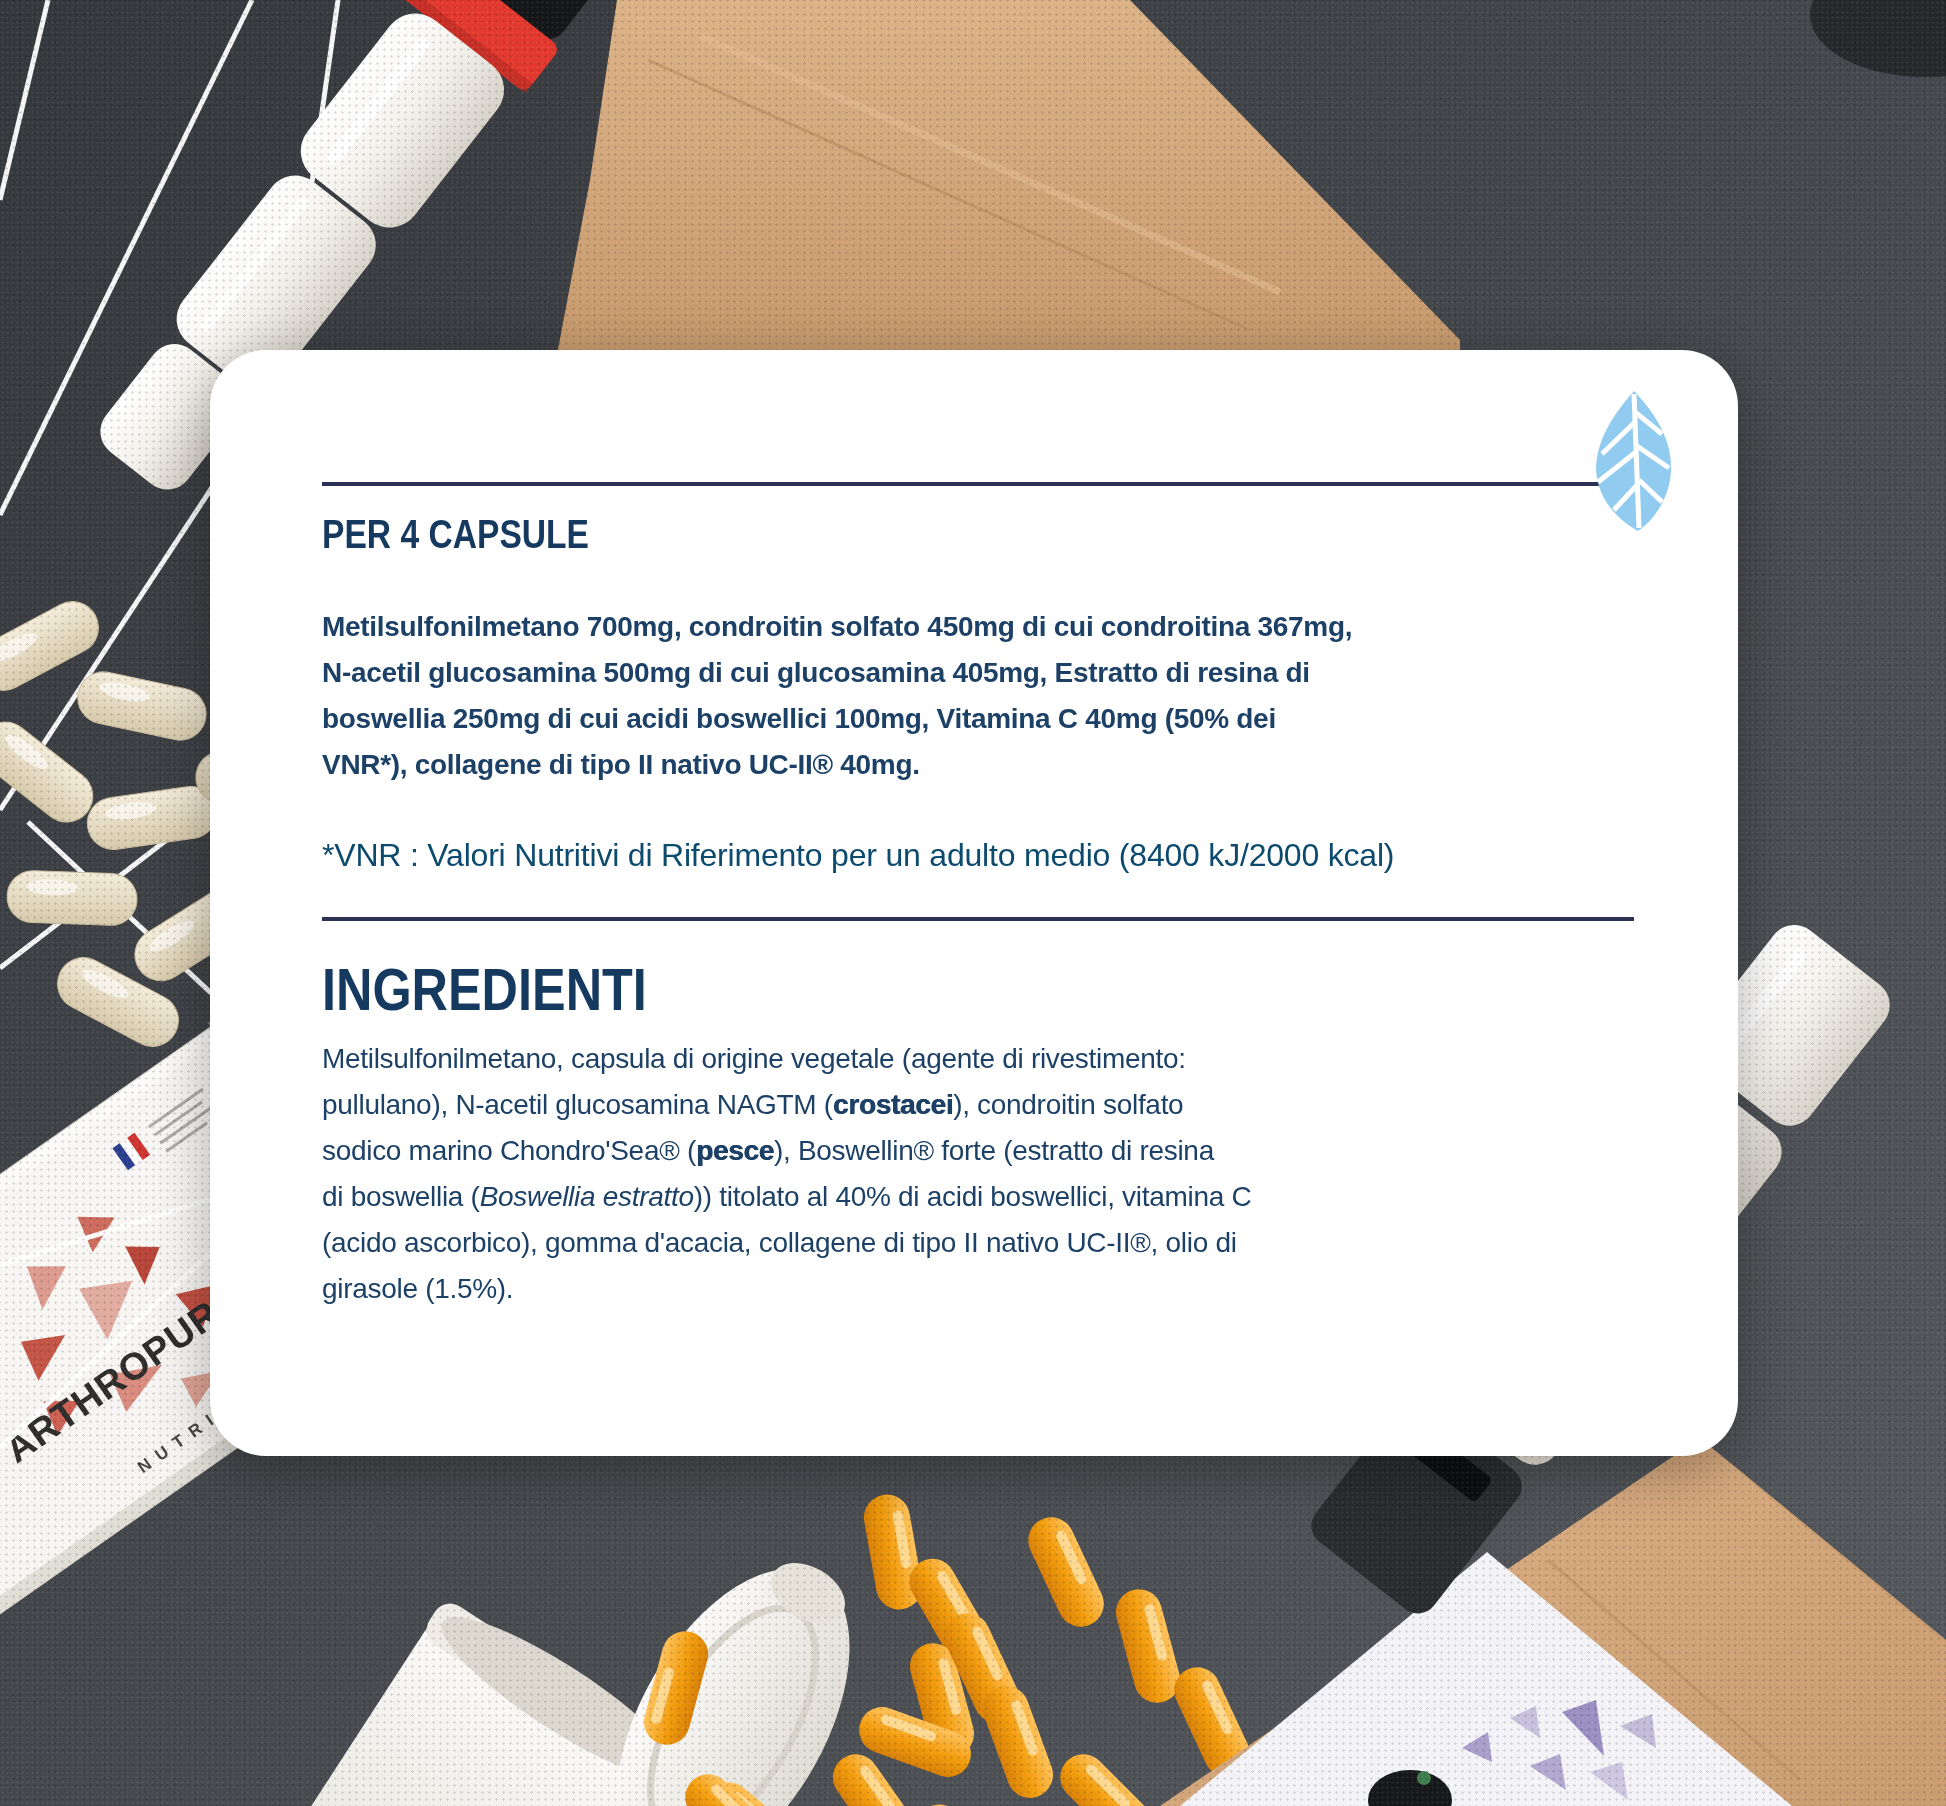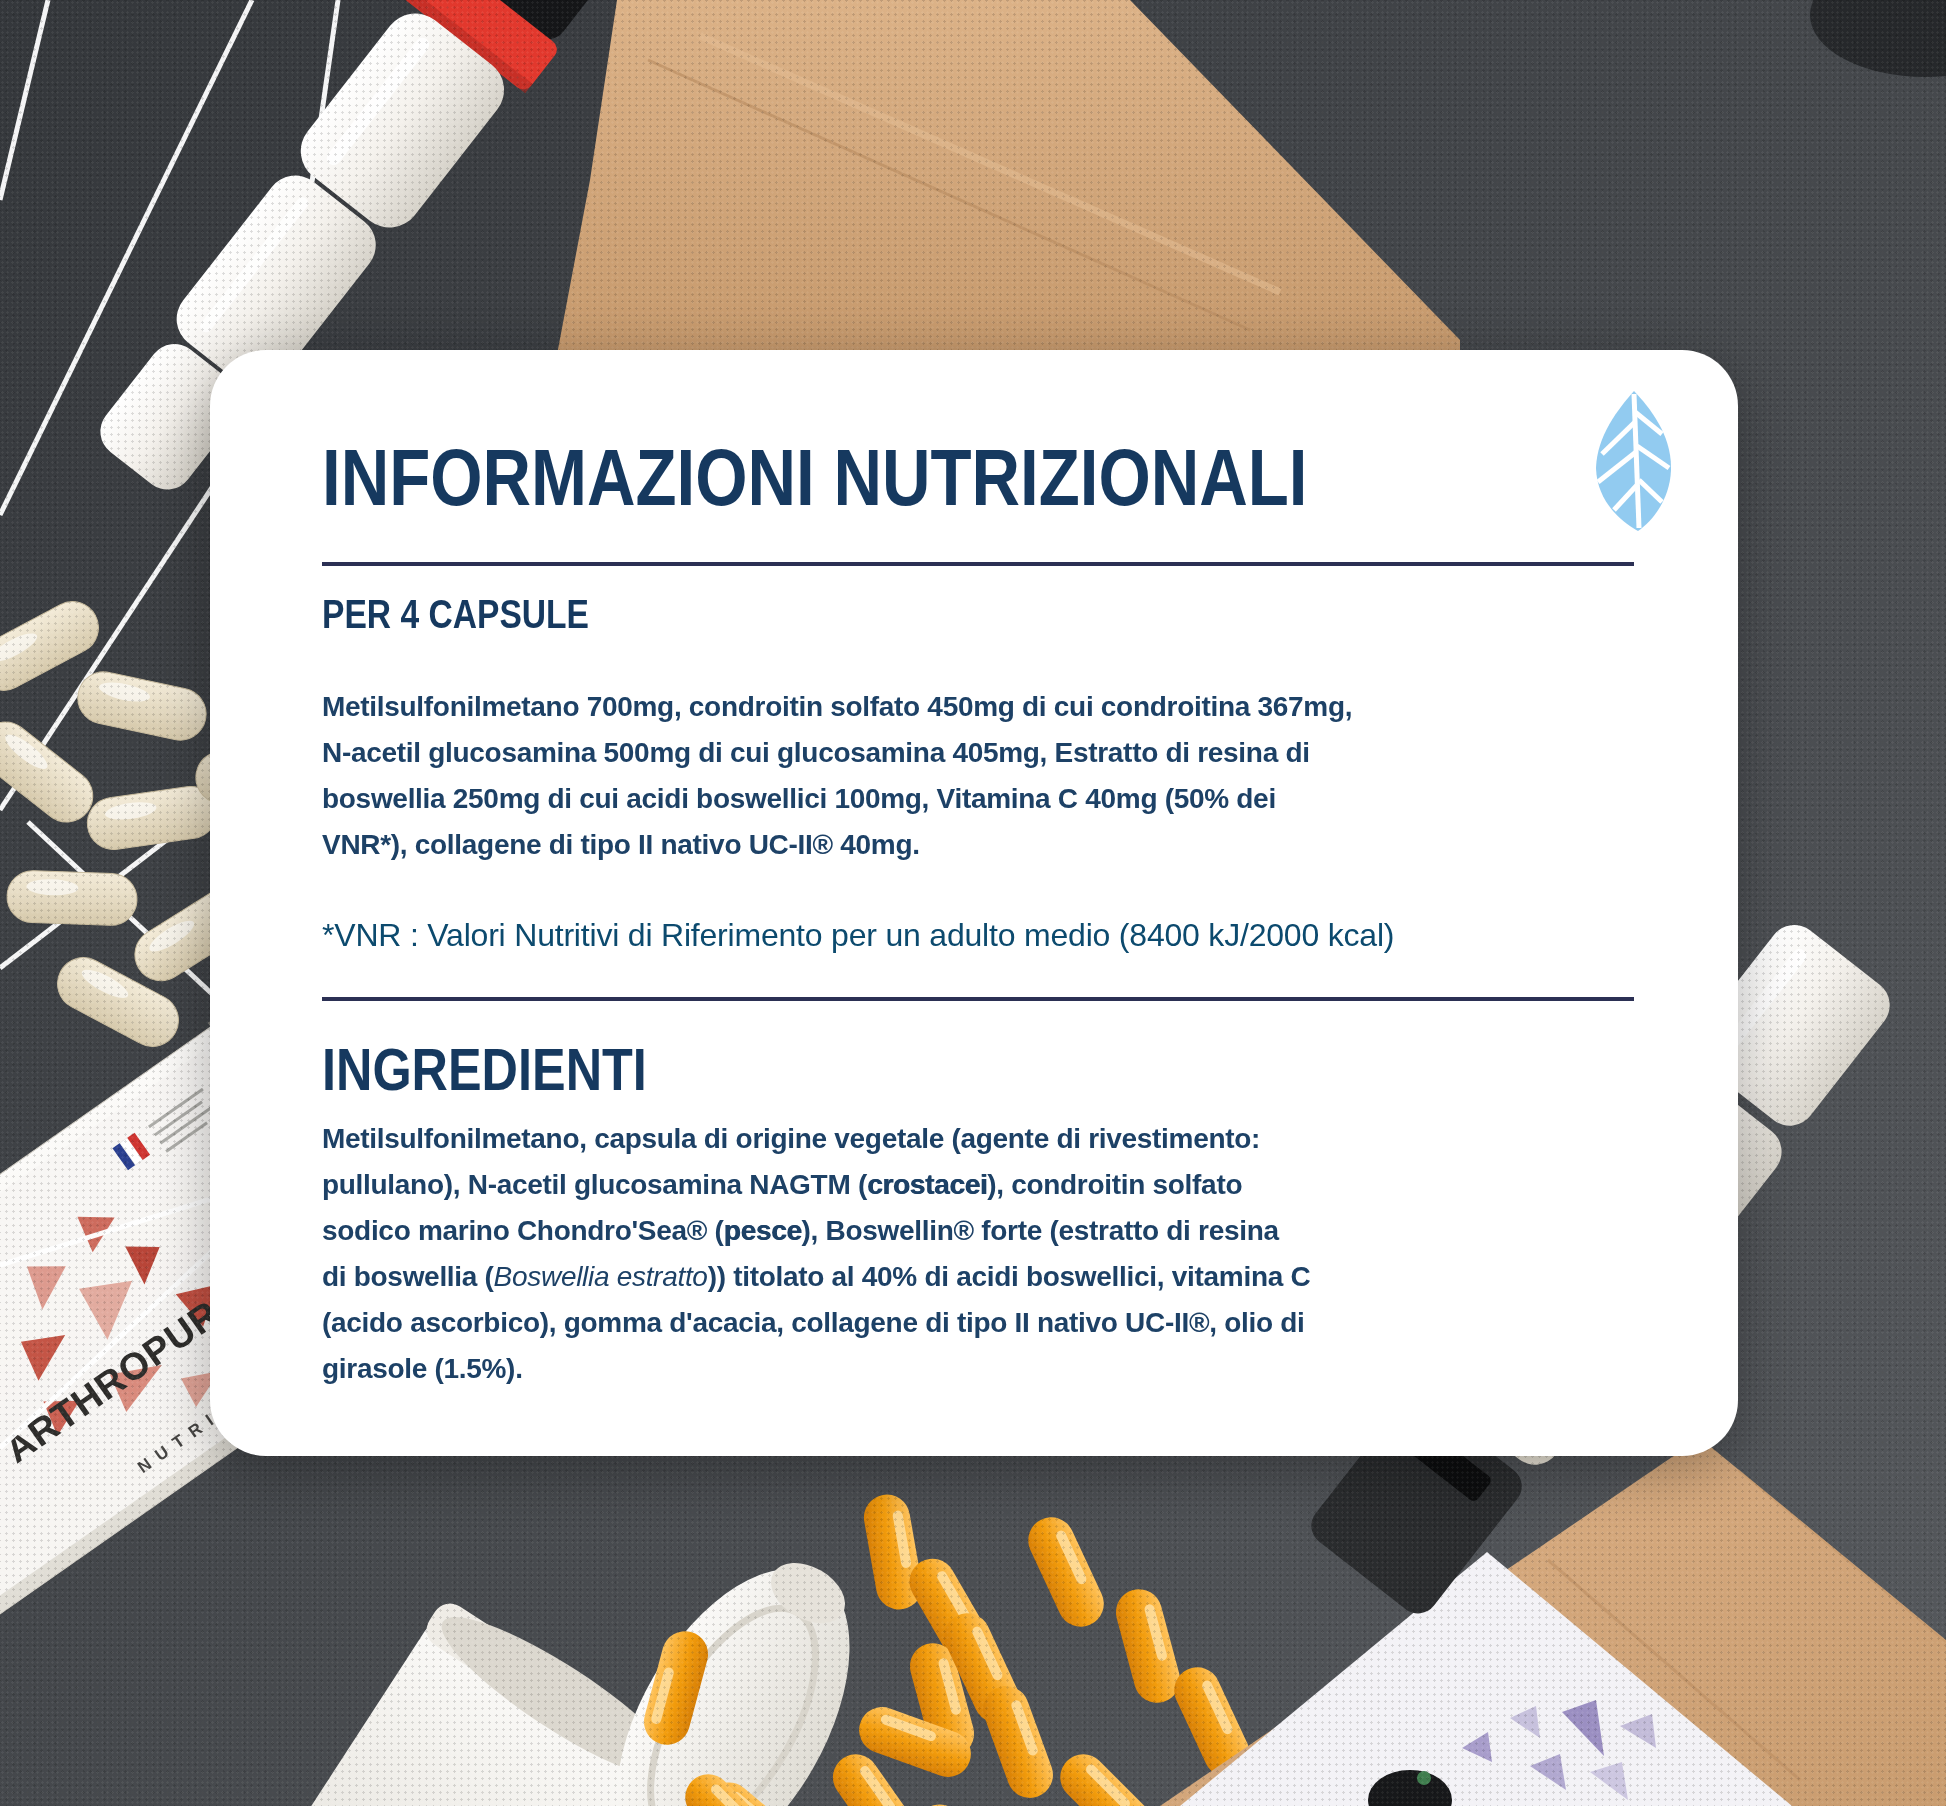--- a/index.html
+++ b/index.html
@@ -27,21 +27,21 @@
   .divider2{margin-top:39px;}
   .h-per{font-size:40px;line-height:40px;font-weight:700;color:#16395f;margin-top:28px;}
   .h-ingr{font-size:60px;line-height:63px;font-weight:700;color:#16395f;margin-top:37px;}
   .para{
     font-size:28px;line-height:46px;font-weight:700;letter-spacing:-0.3px;
     color:#1d4166;white-space:pre;margin-top:50px;
   }
   .note{font-size:32px;line-height:46px;font-weight:400;letter-spacing:-0.2px;
     color:#0c4a6e;white-space:pre;margin-top:44px;}
   .para-ingr{margin-top:15px;}
-  .part-normal{font-weight:700;}
+  .part-normal{font-weight:400;}
   .part-bold{font-weight:700;text-shadow:0.7px 0 0 currentColor;}
   .part-italic{font-weight:400;font-style:italic;}
   .leaf{position:absolute;left:1376px;top:38px;width:96px;height:146px;}
 </style>
 </head>
 <body>
 
 <div class="stage">
 
   <svg class="bg-art" viewBox="0 0 1946 1806" preserveAspectRatio="none">
@@ -318,23 +318,20 @@
           <path d="M48 6 L53 140"></path>
           <path d="M49 34 L16 66"></path>
             <path d="M50 64 L12 94"></path>
             <path d="M52 96 L28 122"></path>
           <path d="M49 24 L76 46"></path>
             <path d="M51 58 L83 80"></path>
             <path d="M53 92 L76 114"></path>
         </g>
       </svg>
 
-      <div class="title">
-        <span class="condense">INFORMAZIONI NUTRIZIONALI</span>
-      </div>
 
       <hr class="divider">
 
       <div class="h-per">
         <span class="condense">PER 4 CAPSULE</span>
       </div>
 
       <div class="para">Metilsulfonilmetano 700mg, condroitin solfato 450mg di cui condroitina 367mg,
 N-acetil glucosamina 500mg di cui glucosamina 405mg, Estratto di resina di
 boswellia 250mg di cui acidi boswellici 100mg, Vitamina C 40mg (50% dei

